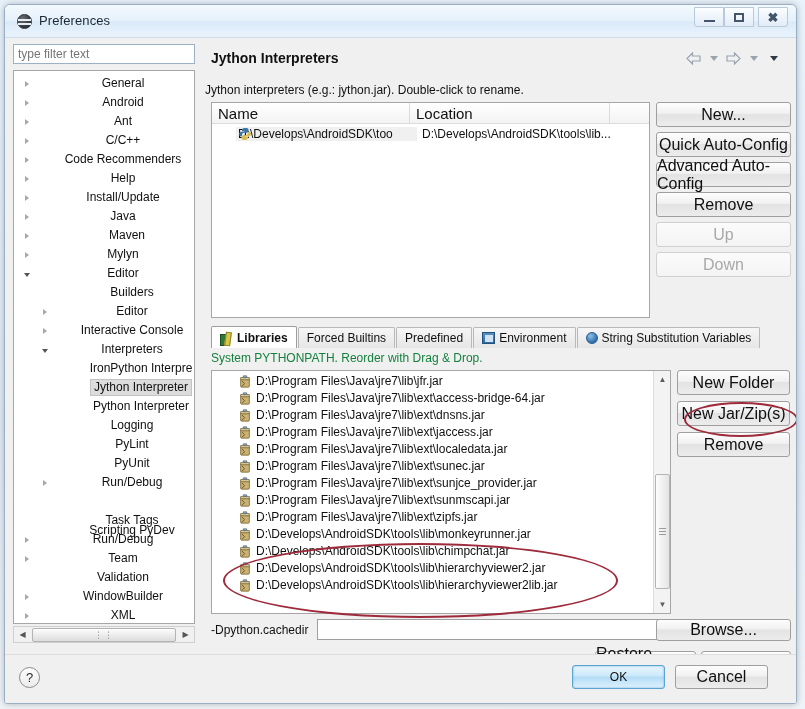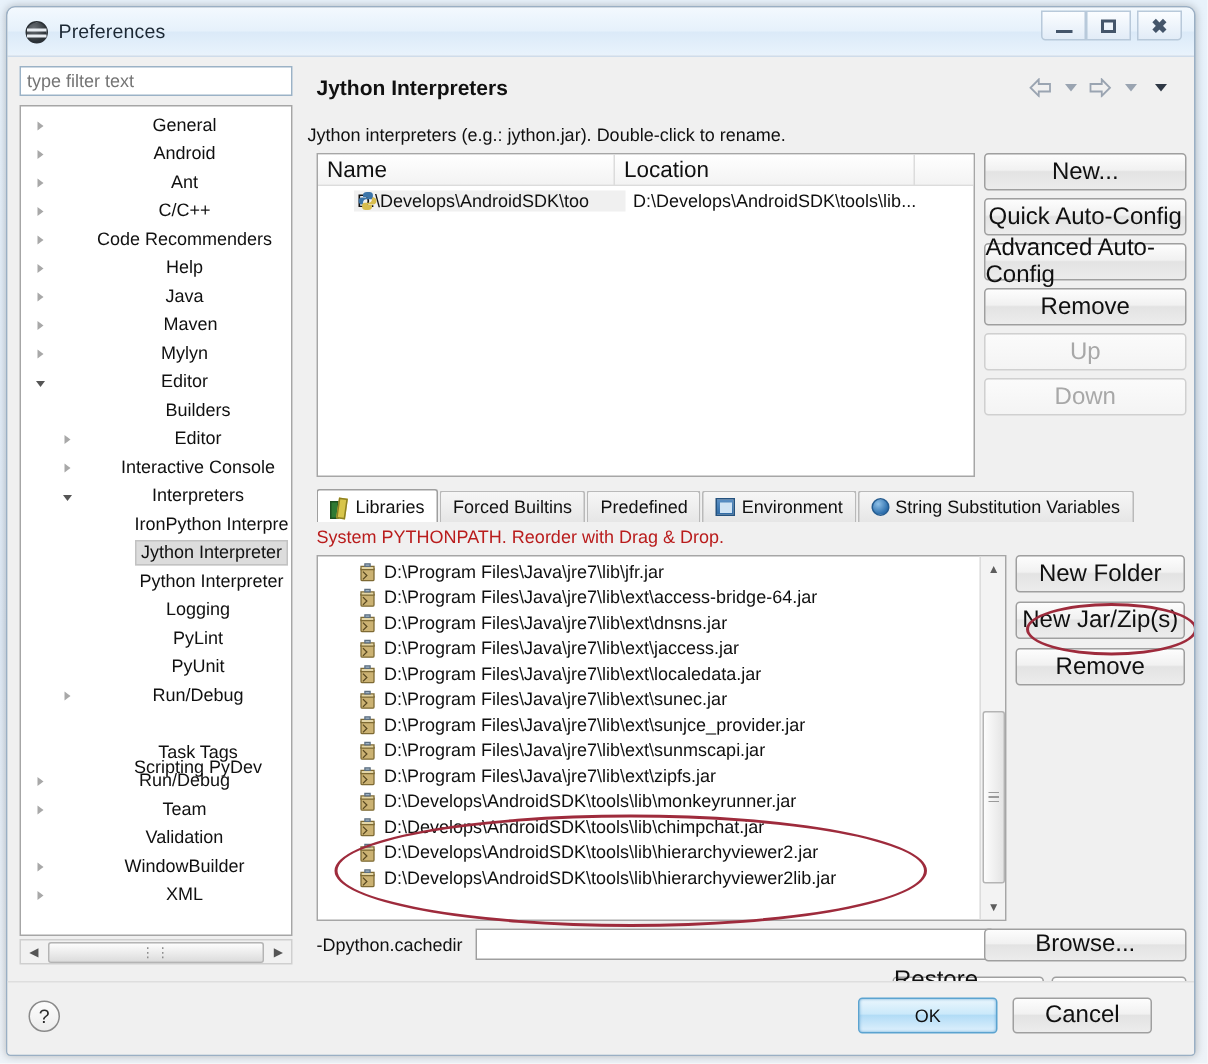--- a/index.html
+++ b/index.html
@@ -224,32 +224,33 @@
     height: 21px; display: flex; align-items: center; gap: 4px;
     padding: 0 8px; font-size: 12px; color: #101010;
     border: 1px solid #b9b9b9; border-bottom: none;
     background: linear-gradient(#f6f6f6, #e6e6e6);
     border-radius: 2px 2px 0 0;
     margin-right: 1px;
   }
   .tab.active {
     background: #ffffff; height: 22px;
     border-color: #9f9f9f;
+    font-weight: bold;
   }
   .tabico { width: 13px; height: 12px; position: relative; flex: none; }
   .ico-books::before { content:""; position:absolute; left:0; top:2px; width:4px; height:10px; background:#2f7a33; border:1px solid #1d4f20;}
   .ico-books::after  { content:""; position:absolute; left:5px; top:0px; width:4px; height:12px; background:#d8c54a; border:1px solid #8e8022; transform: rotate(8deg);}
   .ico-env  { background: linear-gradient(#5a8fc4,#2f6ba5); border:1px solid #24527f; }
   .ico-env::after { content:""; position:absolute; left:2px; top:2px; width:8px; height:7px; background:#cfe3f4;}
   .ico-globe { width:12px; height:12px; border-radius:50%;
     background: radial-gradient(circle at 35% 30%, #8fc1e8, #2d6fad 70%); border:1px solid #255c90;}
 
   #tab-desc {
     position: absolute; left: 8px; top: 313px;
-    font-size: 12px; color: #b91c1c;
+    font-size: 12px; color: #15803d;
   }
 
   
   #liblist {
     position: absolute; left: 8px; top: 332px;
     width: 460px; height: 244px;
     border: 1px solid #a6a6a6; background: #fff;
     overflow: hidden;
   }
   #libinner { position: absolute; left: 0; top: 2px; right: 18px; }
@@ -372,20 +373,21 @@
 
     <div id="sidebar">
       <input id="filter-input" type="text" placeholder="type filter text" style="">
       <div id="tree">
           <div class="tnode"><span class="arrow collapsed" style="left: 8px;"></span><span class="lbl" style="margin-left: 22px;">General</span></div>
           <div class="tnode"><span class="arrow collapsed" style="left: 8px;"></span><span class="lbl" style="margin-left: 22px;">Android</span></div>
           <div class="tnode"><span class="arrow collapsed" style="left: 8px;"></span><span class="lbl" style="margin-left: 22px;">Ant</span></div>
           <div class="tnode"><span class="arrow collapsed" style="left: 8px;"></span><span class="lbl" style="margin-left: 22px;">C/C++</span></div>
           <div class="tnode"><span class="arrow collapsed" style="left: 8px;"></span><span class="lbl" style="margin-left: 22px;">Code Recommenders</span></div>
           <div class="tnode"><span class="arrow collapsed" style="left: 8px;"></span><span class="lbl" style="margin-left: 22px;">Help</span></div>
+          <div class="tnode"><span class="arrow collapsed" style="left: 8px;"></span><span class="lbl" style="margin-left: 22px;">Install/Update</span></div>
           <div class="tnode"><span class="arrow collapsed" style="left: 8px;"></span><span class="lbl" style="margin-left: 22px;">Java</span></div>
           <div class="tnode"><span class="arrow collapsed" style="left: 8px;"></span><span class="lbl" style="margin-left: 30px;">Maven</span></div>
           <div class="tnode"><span class="arrow collapsed" style="left: 8px;"></span><span class="lbl" style="margin-left: 22px;">Mylyn</span></div>
           <div class="tnode"><span class="arrow expanded" style="left: 8px;"></span><span class="lbl" style="margin-left: 22px;">Editor</span></div>
           <div class="tnode"><span class="lbl" style="margin-left: 40px;">Builders</span></div>
           <div class="tnode"><span class="arrow collapsed" style="left: 26px;"></span><span class="lbl" style="margin-left: 40px;">Editor</span></div>
           <div class="tnode"><span class="arrow collapsed" style="left: 26px;"></span><span class="lbl" style="margin-left: 40px;">Interactive Console</span></div>
           <div class="tnode"><span class="arrow expanded" style="left: 26px;"></span><span class="lbl" style="margin-left: 40px;">Interpreters</span></div>
           <div class="tnode"><span class="lbl" style="margin-left: 58px;">IronPython Interpre</span></div>
           <div class="tnode sel"><span class="lbl" style="margin-left: 58px;">Jython Interpreter</span></div>

